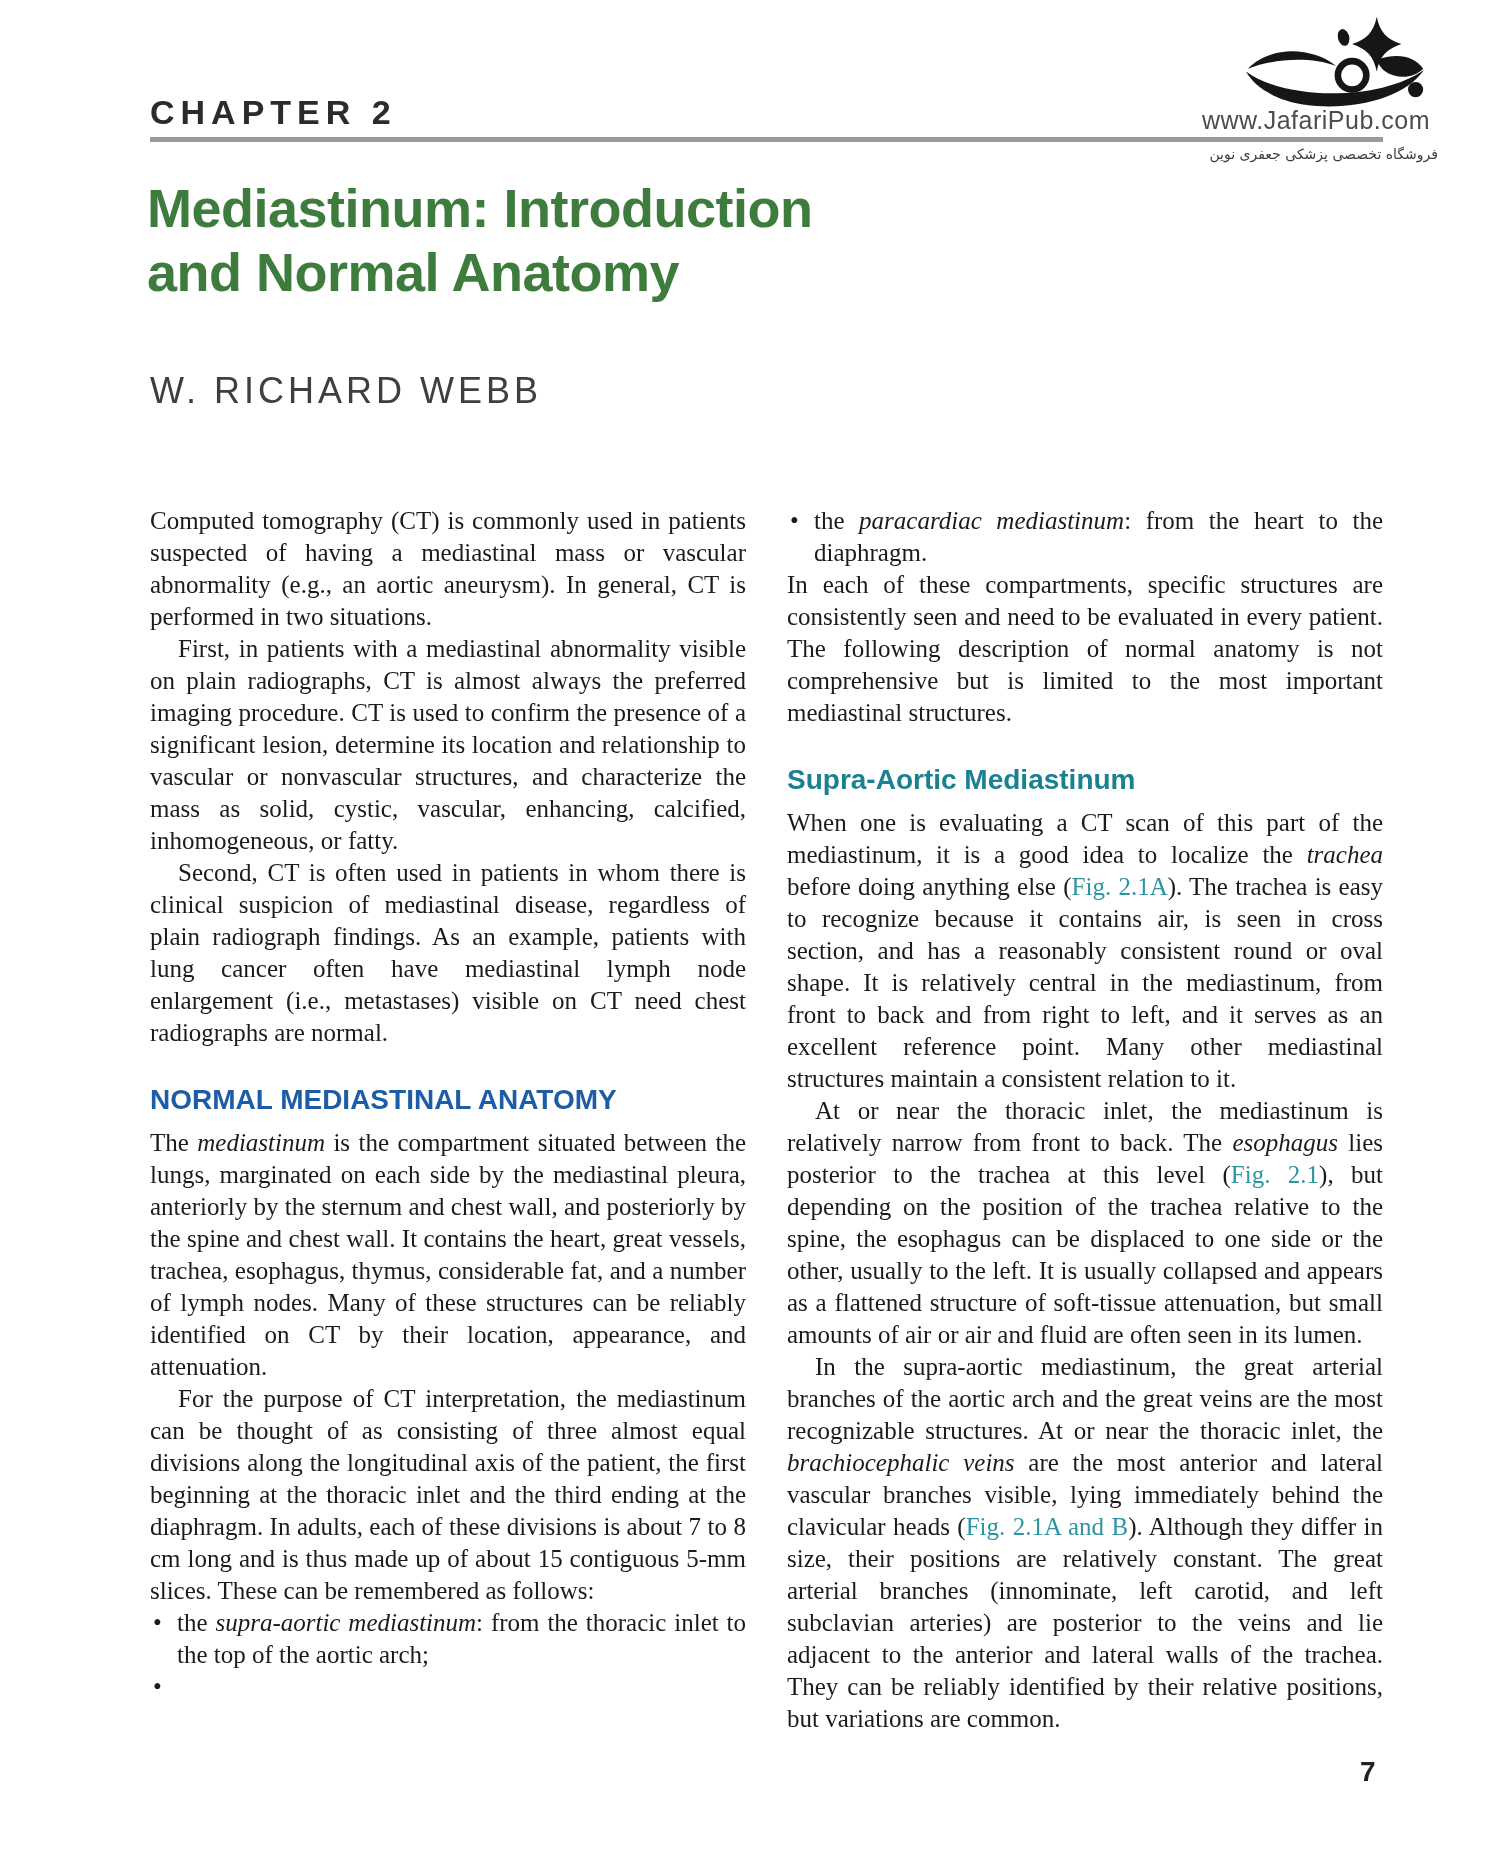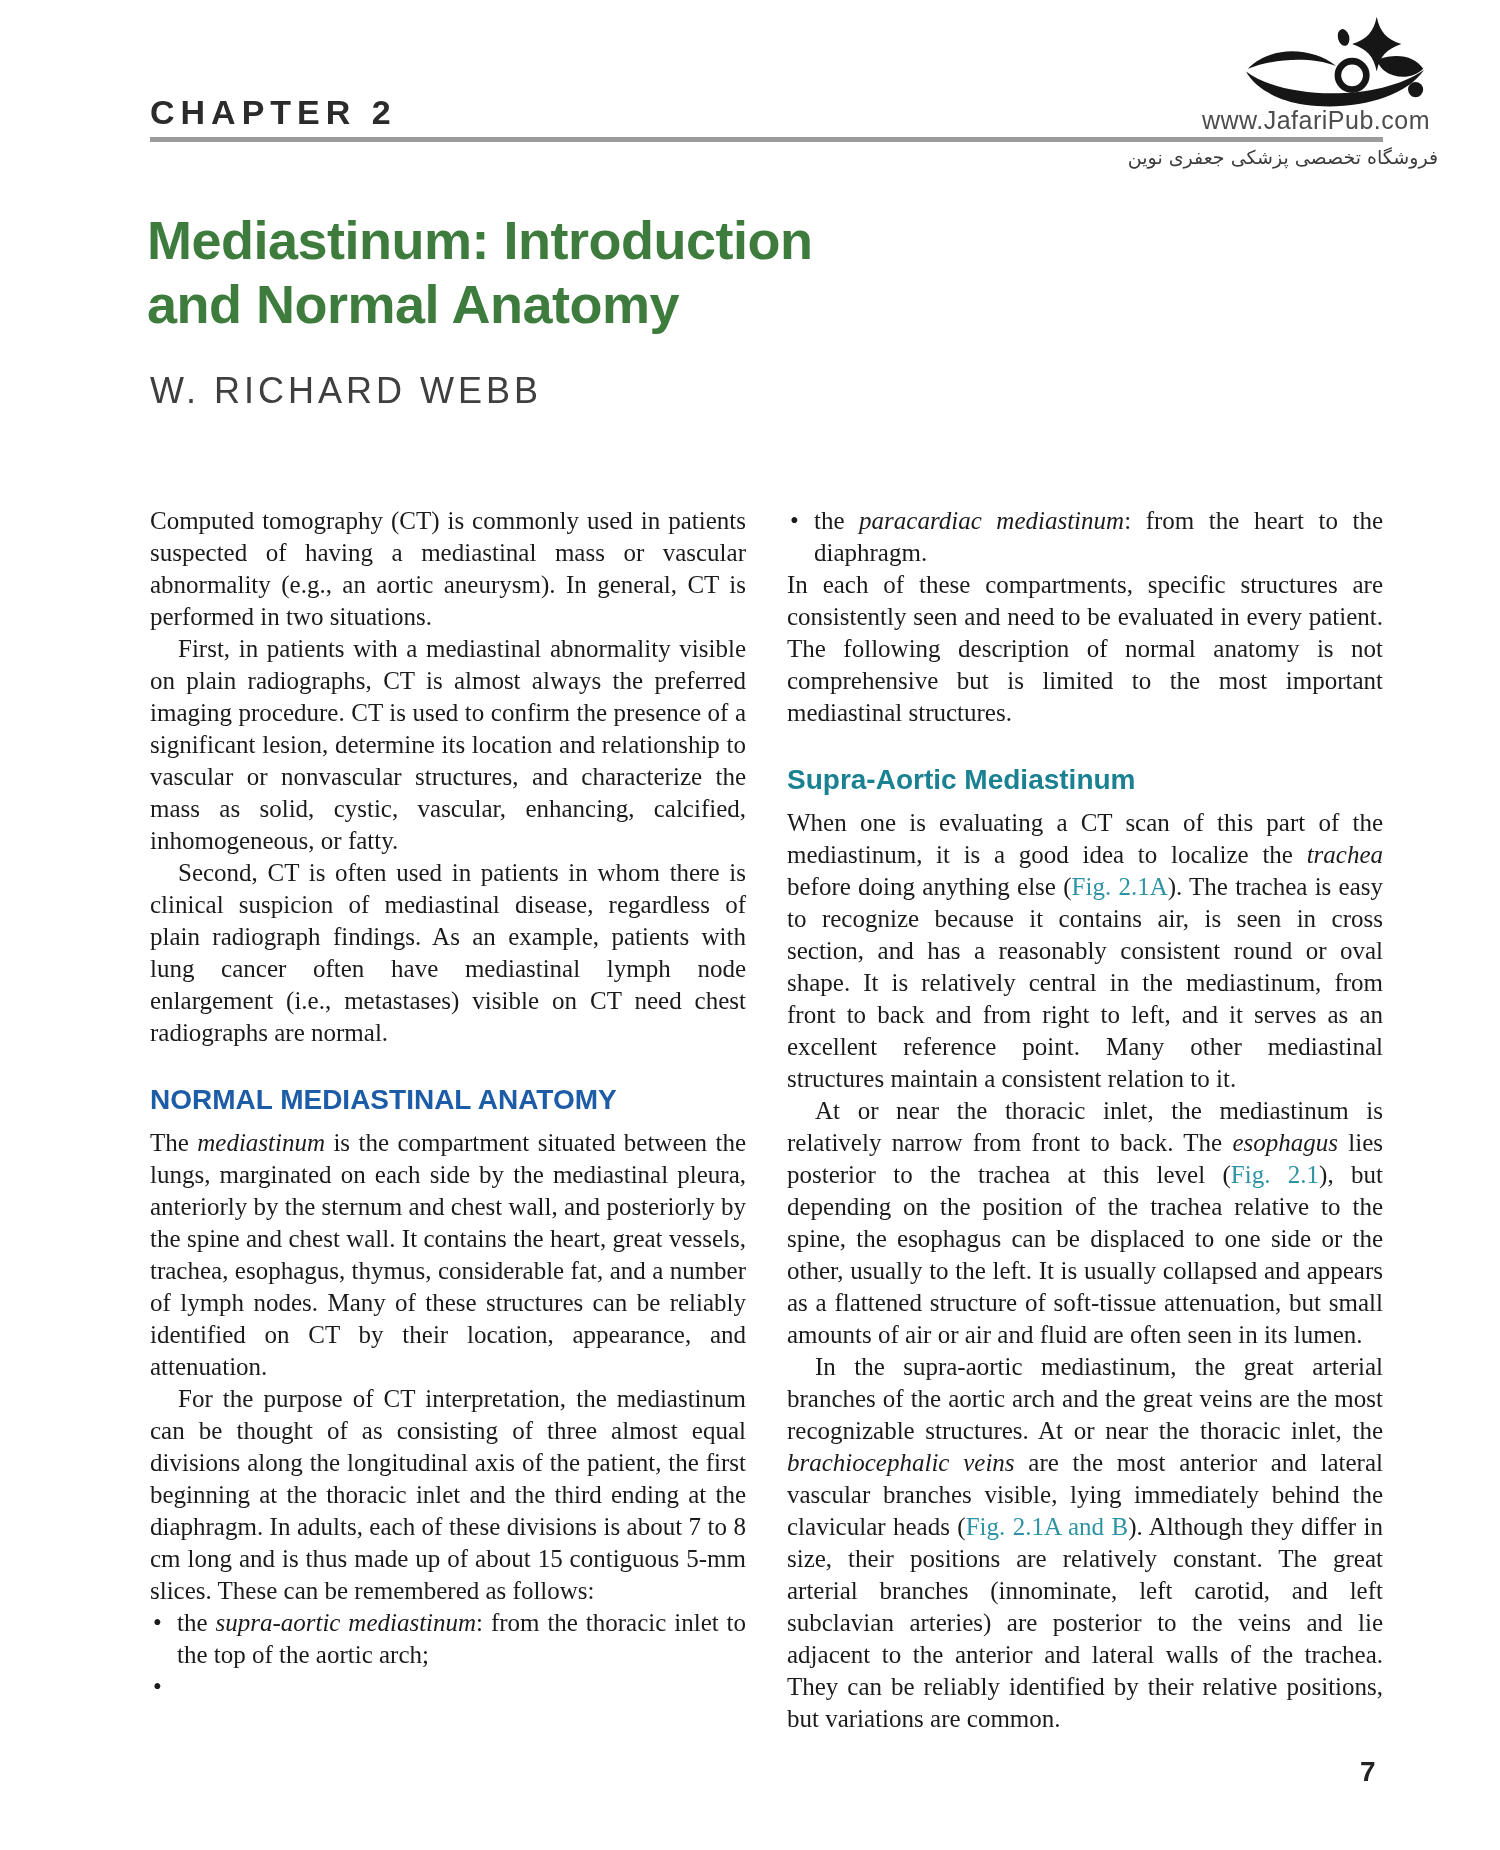--- a/index.html
+++ b/index.html
@@ -25,24 +25,24 @@
     position:absolute;left:1246px;top:16px;width:180px;height:96px;
   }
   .brand-url{
     position:absolute;right:70px;top:106px;
     font-family:"Liberation Sans", sans-serif;
     font-size:25px;color:#4d4d4d;letter-spacing:0.5px;
   }
   .brand-tagline{
     position:absolute;right:62px;top:146px;
     font-family:"DejaVu Sans", sans-serif;
-    font-size:19px;color:#3c3c3c;direction:rtl;
+    font-size:14px;color:#3c3c3c;direction:rtl;
   }
   .page-title{
-    position:absolute;left:147px;top:208px;
+    position:absolute;left:147px;top:176px;
     font-family:"Liberation Sans", sans-serif;
     font-size:54px;font-weight:700;line-height:64px;
     color:var(--title-green,#3e7c3e);
     white-space:pre-line;letter-spacing:-0.5px;
   }
   .author{
     position:absolute;left:150px;top:370px;
     font-family:"Liberation Sans", sans-serif;
     font-size:36px;letter-spacing:4px;color:#3f3f3f;
   }

